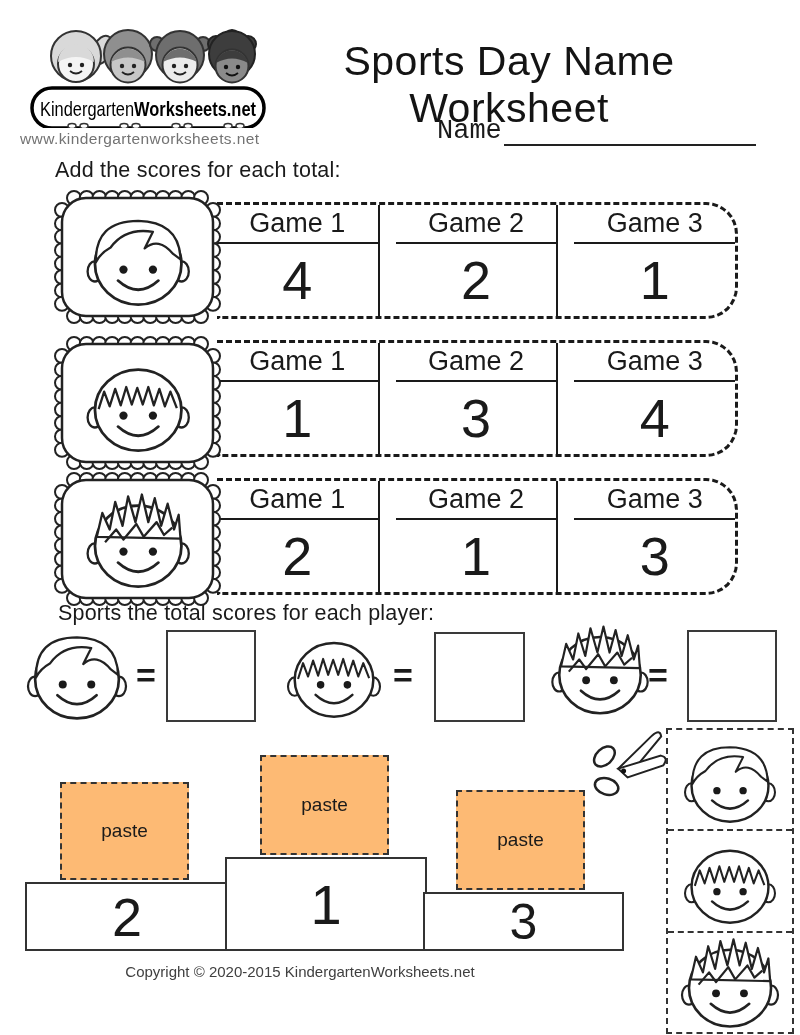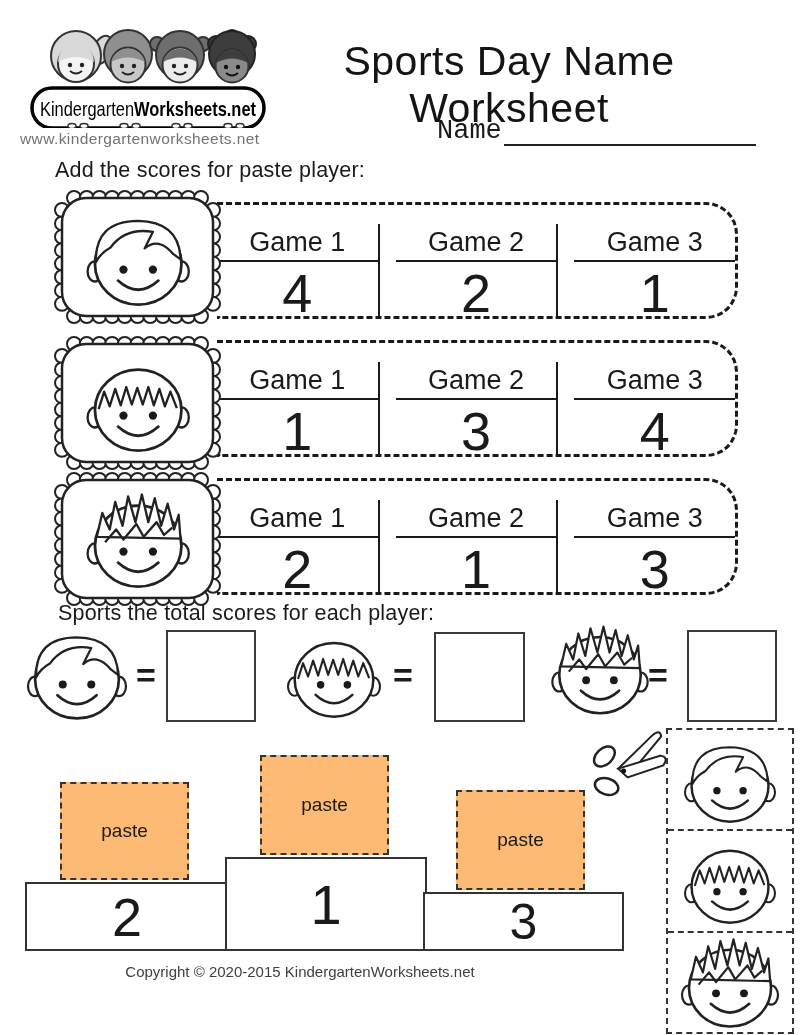--- a/index.html
+++ b/index.html
@@ -10,21 +10,21 @@
   .www{left:20px;top:130px;width:256px;text-align:left;font-size:15.5px;color:#737373;letter-spacing:.4px;}
   .title{left:258px;top:38px;width:502px;text-align:center;font-size:41px;letter-spacing:.5px;color:#141414;}
   .namerow{left:437px;top:116px;font-size:27px;font-family:Liberation Mono, monospace;}
   .nameline{display:inline-block;width:252px;border-bottom:2px solid #222;height:26px;vertical-align:bottom;margin-left:2px;}
   .instr{font-size:21.5px;letter-spacing:.2px;}
   
   .frame{width:175px;height:134px;z-index:3;}
   .stable{width:518px;height:111px;display:flex;z-index:1;
     border-top:3px dashed #1a1a1a;border-bottom:3px dashed #1a1a1a;border-right:3px dashed #1a1a1a;
     border-radius:0 32px 32px 0;background:#fff;}
-  .col{flex:1;display:flex;flex-direction:column;margin-top:19px;}
+  .col{flex:1;display:flex;flex-direction:column;}
   .col + .col{border-left:2px solid #1a1a1a;padding-left:16px;}
   .hd{height:37px;border-bottom:2px solid #1a1a1a;text-align:center;font-size:27px;line-height:36px;}
   .val{flex:1;display:flex;align-items:center;justify-content:center;font-size:54px;}
   
   .tface{background:transparent;}
   .eq{font-size:34px;font-weight:bold;}
   .tbox{border:2.5px solid #3a3a3a;background:#fff;font-size:44px;text-align:center;}
   
   .paste{border:2.5px dashed #333;display:flex;align-items:center;justify-content:center;font-size:19px;background:#fdba74;}
   .step{border:2.5px solid #333;background:#fff;display:flex;align-items:center;justify-content:center;}
@@ -92,21 +92,21 @@
   </text>
 </svg>
 <div class="abs www">www.kindergartenworksheets.net</div>
 
 <div class="abs title">Sports Day Name Worksheet</div>
 
 <div class="abs namerow">
   <span>Name</span><span class="nameline"></span>
 </div>
 
-<div class="abs instr" style="left:55px;top:158px;">Add the scores for paste player:</div>
+<div class="abs instr" style="left:55px;top:158px;">Add the scores for each total:</div>
 
 <div class="abs stable" style="left:217px;top:202px;">
   <div class="col">
       <div class="hd">Game 1</div>
       <div class="val">4</div>
     </div>
   <div class="col">
       <div class="hd">Game 2</div>
       <div class="val">2</div>
     </div>

